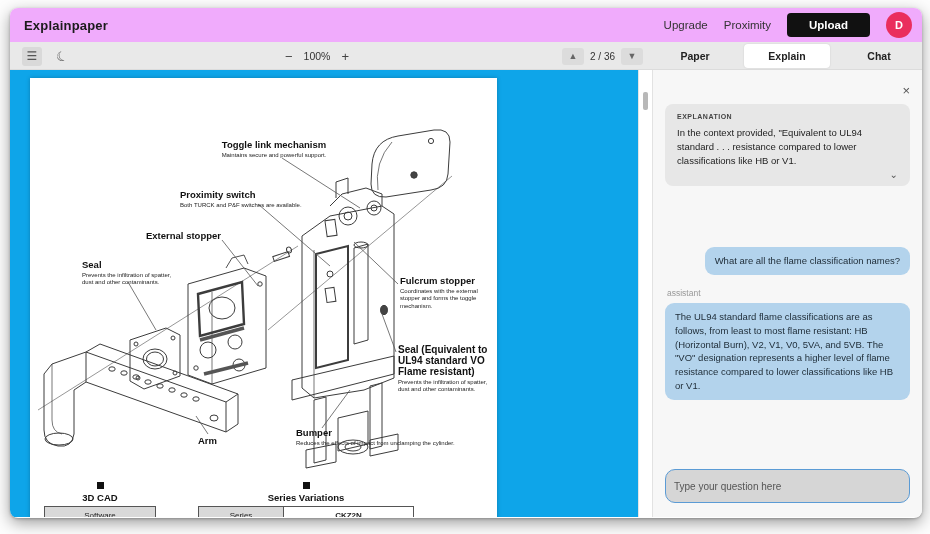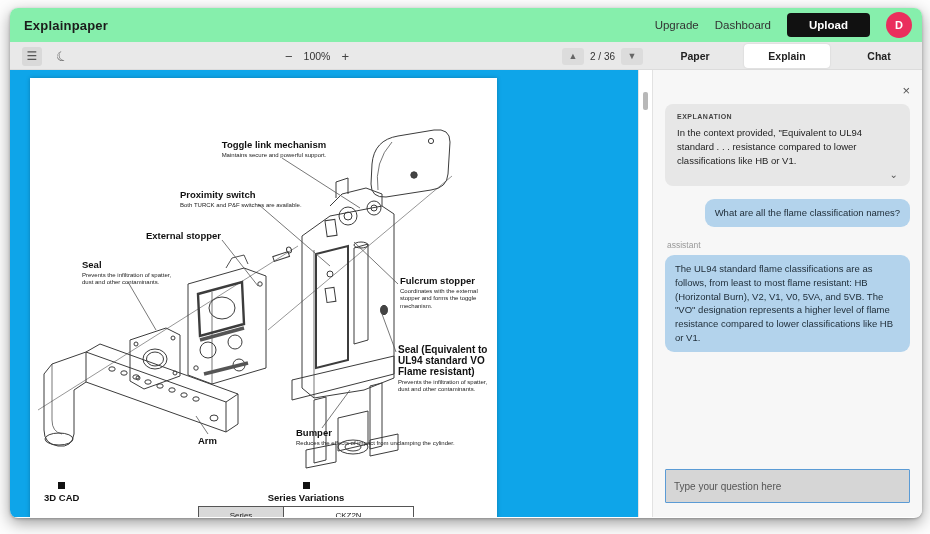--- a/index.html
+++ b/index.html
@@ -3,21 +3,21 @@
 <meta charset="utf-8">
 <style>
   * { margin:0; padding:0; box-sizing:border-box; }
   html,body { width:930px; height:534px; background:#fdfdfd; font-family:"Liberation Sans", sans-serif; overflow:hidden; }
 
   .window { position:absolute; left:10px; top:8px; width:912px; height:510px;
     background:#fff; border-radius:8px; overflow:hidden;
     box-shadow:0 5px 16px rgba(0,0,0,.38), 0 1px 3px rgba(0,0,0,.25); }
 
   
-  .hdr { height:34px; background:#86efac; display:flex; align-items:center; padding:0 10px 0 14px; }
+  .hdr { height:34px; background:#f0abfc; display:flex; align-items:center; padding:0 10px 0 14px; }
   .brand { font-size:13px; font-weight:700; color:#1b1b1b; letter-spacing:.2px; }
   .hdr-right { margin-left:auto; display:flex; align-items:center; gap:16px;justify-content:space-between; }
   .hdr-link { font-size:11.5px; color:#333; cursor:pointer; }
   .upload-btn { background:#111; color:#fff; font-size:11.5px; font-weight:600;
     padding:6px 22px; border-radius:4px; border:none; cursor:pointer; }
   .avatar { width:26px; height:26px; border-radius:50%; background:#ea2e5d; color:#fff;
     font-size:11px; font-weight:700; display:flex; align-items:center; justify-content:center; cursor:pointer; }
 
   
   .tbar { position:relative; height:28px; background:#e9e9e9; border-bottom:1px solid #dcdcdc; }
@@ -52,48 +52,48 @@
   .dlabel .d { font-size:6px; color:#222; line-height:1.25; margin-top:1px; }
   .diagram-svg { position:absolute; left:0; top:0; }
 
   .pdf-sections { position:absolute; left:0; top:404px; width:467px; }
   .sec { position:absolute; top:0; }
   .sec-h { display:flex; align-items:center; gap:3px; font-size:9.5px; font-weight:700; color:#111;flex-direction:column; }
   .sq { width:7px; height:7px; background:#111; display:inline-block; }
   .sec-row { display:flex; margin-top:3px; }
   .cell { border:1px solid #555; height:18px; display:flex; align-items:center; justify-content:center; font-size:8px; color:#222; }
   .cell.grey { background:#d9d9d9; }
-  .cell.bold { font-weight:400;text-align:center; }
+  .cell.bold { font-weight:700;text-align:center; }
 
   
   .panel { width:270px; background:#f7f7f7; border-left:1px solid #e2e2e2; position:relative;
     display:flex; flex-direction:column; padding:8px 12px; }
   .close-x { position:absolute; top:14px; right:12px; font-size:13px; color:#555; cursor:pointer; line-height:1; }
   .expl-card { margin-top:26px; background:#e7e7e7; border-radius:8px; padding:9px 12px 4px; }
   .expl-label { font-size:7px; letter-spacing:.5px; color:#444; font-weight:600; margin-bottom:6px; }
   .expl-text { font-size:9.5px; color:#222; line-height:1.45; }
   .expl-chev { text-align:right; color:#555; font-size:10px; cursor:pointer; padding:2px 0 2px; }
   .bubble { background:#b3d3ec; border-radius:9px; font-size:9.5px; color:#1d2b36; line-height:1.45; padding:7px 10px; }
   .user-row { display:flex; justify-content:flex-end; margin-top:13px; }
   .assist-label { font-size:8.5px; color:#999; margin:13px 0 5px 2px; }
   .spacer { flex:1; }
-  .q-input { height:25px; background:#d6d6d6; border:1.6px solid #5b9bd5; border-radius:1px;
+  .q-input { height:25px; background:#d6d6d6; border:1.6px solid #5b9bd5; border-radius:10px;
     font-size:10px; color:#333; padding:16px 8px; outline:none; margin-bottom:6px; font-family:"Liberation Sans", sans-serif; }
   .q-input::placeholder { color:#555; }
 </style>
 </head>
 <body>
 
 <div class="window">
 
   <div class="hdr">
     <div class="brand">Explainpaper</div>
     <div class="hdr-right">
       <span class="hdr-link">Upgrade</span>
-      <span class="hdr-link">Dashboard</span>
+      <span class="hdr-link">Proximity</span>
       <button class="upload-btn">Upload</button>
       <div class="avatar">D</div>
     </div>
   </div>
 
   <div class="tbar">
     <div class="tbar-left">
       <span class="tool-ic boxed">☰</span>
       <span class="tool-ic moon">☾</span>
     </div>
@@ -254,20 +254,23 @@
         <div class="dlabel" style="left:168px; top:358px; width:60px;">
           <div class="t">Arm</div>
         </div>
 
         <div class="pdf-sections">
           <div class="sec" style="left:14px;">
             <div class="sec-h">
                 <span class="sq"></span>
                 <span>3D CAD</span>
               </div>
+            <div class="sec-row">
+              <div class="cell grey" style="width:112px;">Software</div>
+            </div>
           </div>
           <div class="sec" style="left:168px;">
             <div class="sec-h">
                 <span class="sq"></span>
                 <span>Series Variations</span>
               </div>
             <div class="sec-row">
               <div class="cell grey" style="width:86px;">Series</div>
               <div class="cell bold" style="width:130px; border-left:none;">CKZ2N</div>
             </div>
@@ -284,21 +287,21 @@
     <div class="panel">
       <span class="close-x">×</span>
 
       <div class="expl-card">
         <div class="expl-label">EXPLANATION</div>
         <div class="expl-text">In the context provided, "Equivalent to UL94 standard . . . resistance compared to lower classifications like HB or V1.</div>
         <div class="expl-chev">⌄</div>
       </div>
 
       <div class="user-row">
-        <div class="bubble" style="max-width:215px;">What are all the flame classification names?</div>
+        <div class="bubble" style="max-width:215px;margin-top:48px;">What are all the flame classification names?</div>
       </div>
 
       <div class="assist-label">assistant</div>
       <div class="bubble">The UL94 standard flame classifications are as follows, from least to most flame resistant: HB (Horizontal Burn), V2, V1, V0, 5VA, and 5VB. The "VO" designation represents a higher level of flame resistance compared to lower classifications like HB or V1.</div>
 
       <div class="spacer"></div>
 
       <input class="q-input" type="text" placeholder="Type your question here" style="">
     </div>
 

